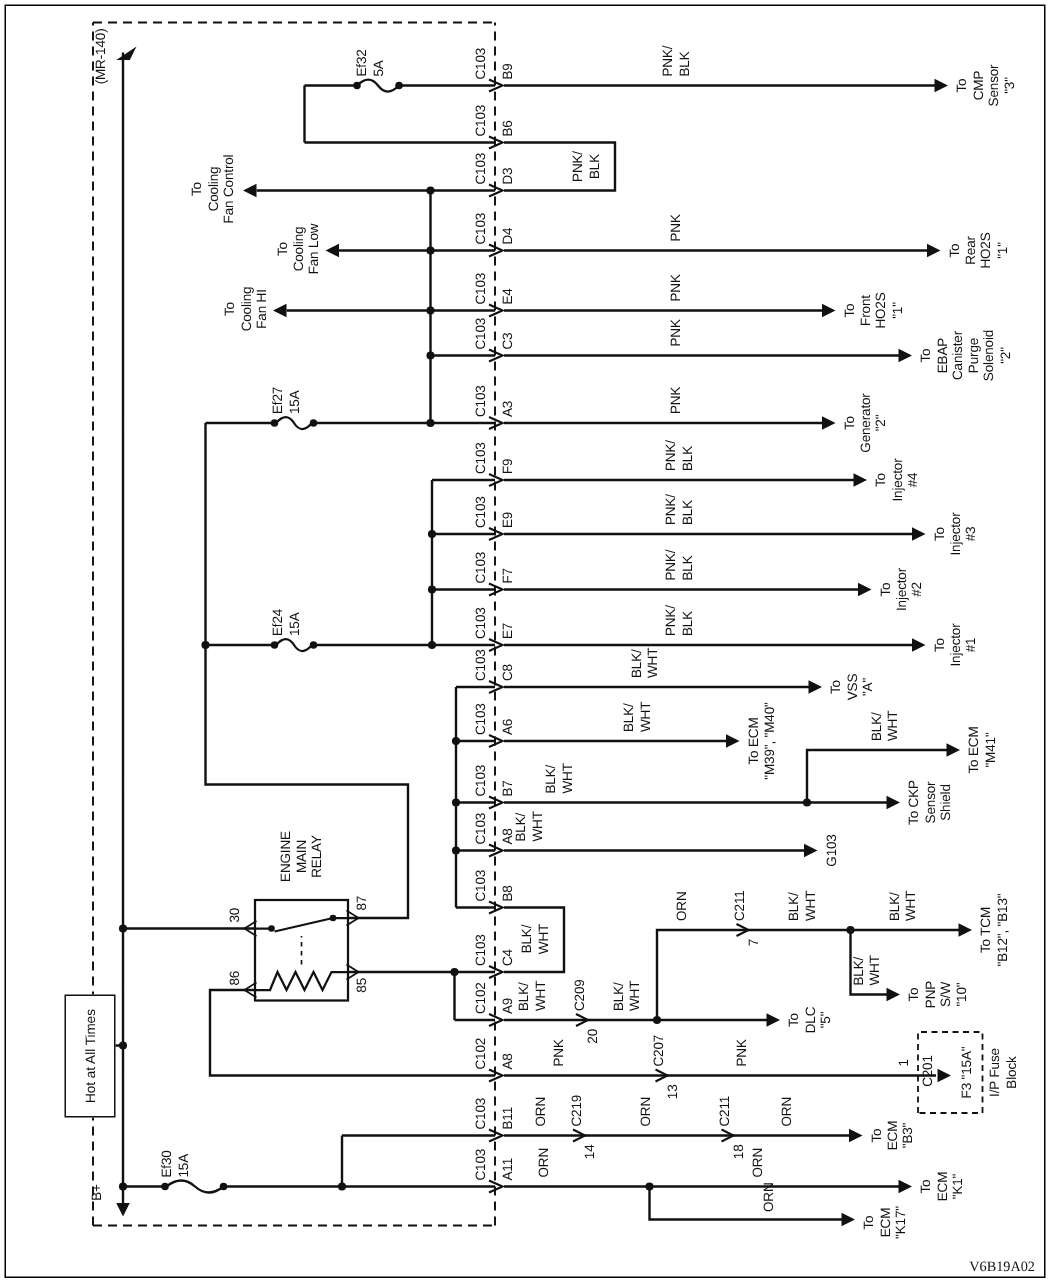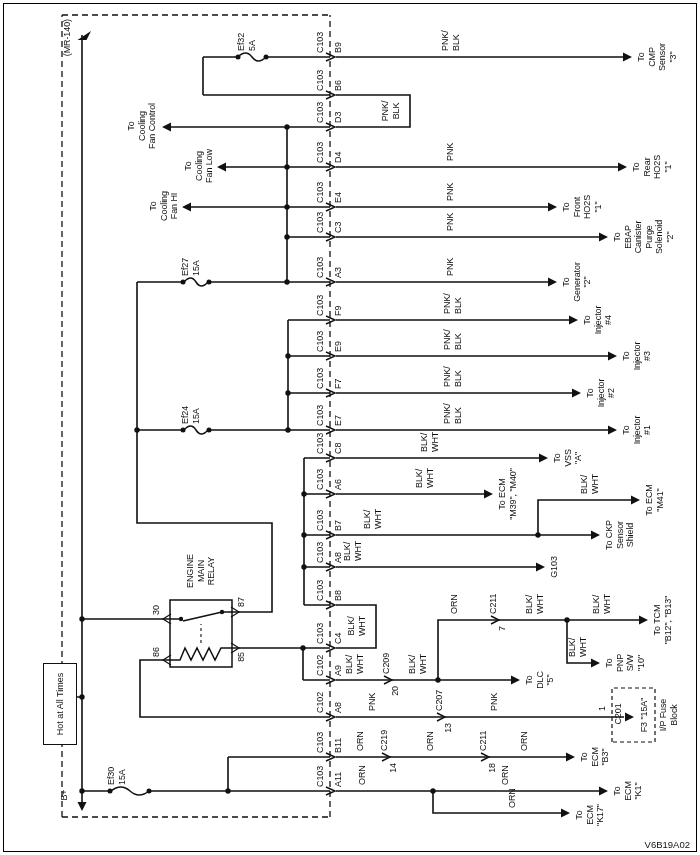--- a/index.html
+++ b/index.html
@@ -9,21 +9,21 @@
          transform-origin:0 0;transform:rotate(-90deg) translateX(-855px);}
   svg{position:absolute;left:0;top:0;}
   .t{position:absolute;font-family:"Liberation Sans","DejaVu Sans",sans-serif;
      font-size:9px;line-height:10.5px;color:#111;white-space:pre;letter-spacing:-0.1px;}
   .a-c{transform:translateX(-50%);text-align:center;}
   .a-r{transform:translateX(-100%);text-align:right;}
   .hotbox{position:absolute;left:110px;top:43px;width:80px;height:32px;
      border:1.5px solid #111;background:#fff;display:flex;align-items:center;justify-content:center;
      font-family:"Liberation Sans","DejaVu Sans",sans-serif;font-size:9px;color:#111;}
   .figid{position:absolute;right:10px;bottom:5px;
-     font-family:Liberation Sans, sans-serif;font-size:9.5px;color:#111;}
+     font-family:Liberation Serif, serif;font-size:9.5px;color:#111;}
 </style>
 </head>
 <body>
 
 <div class="stage">
 
   <svg width="855" height="700" viewBox="0 0 855 700">
 
     <g stroke="#111" stroke-width="1.3" fill="none" stroke-dasharray="6,4">
       <path d="M38,62H840 M38,62V330 M840,62V330"></path>

